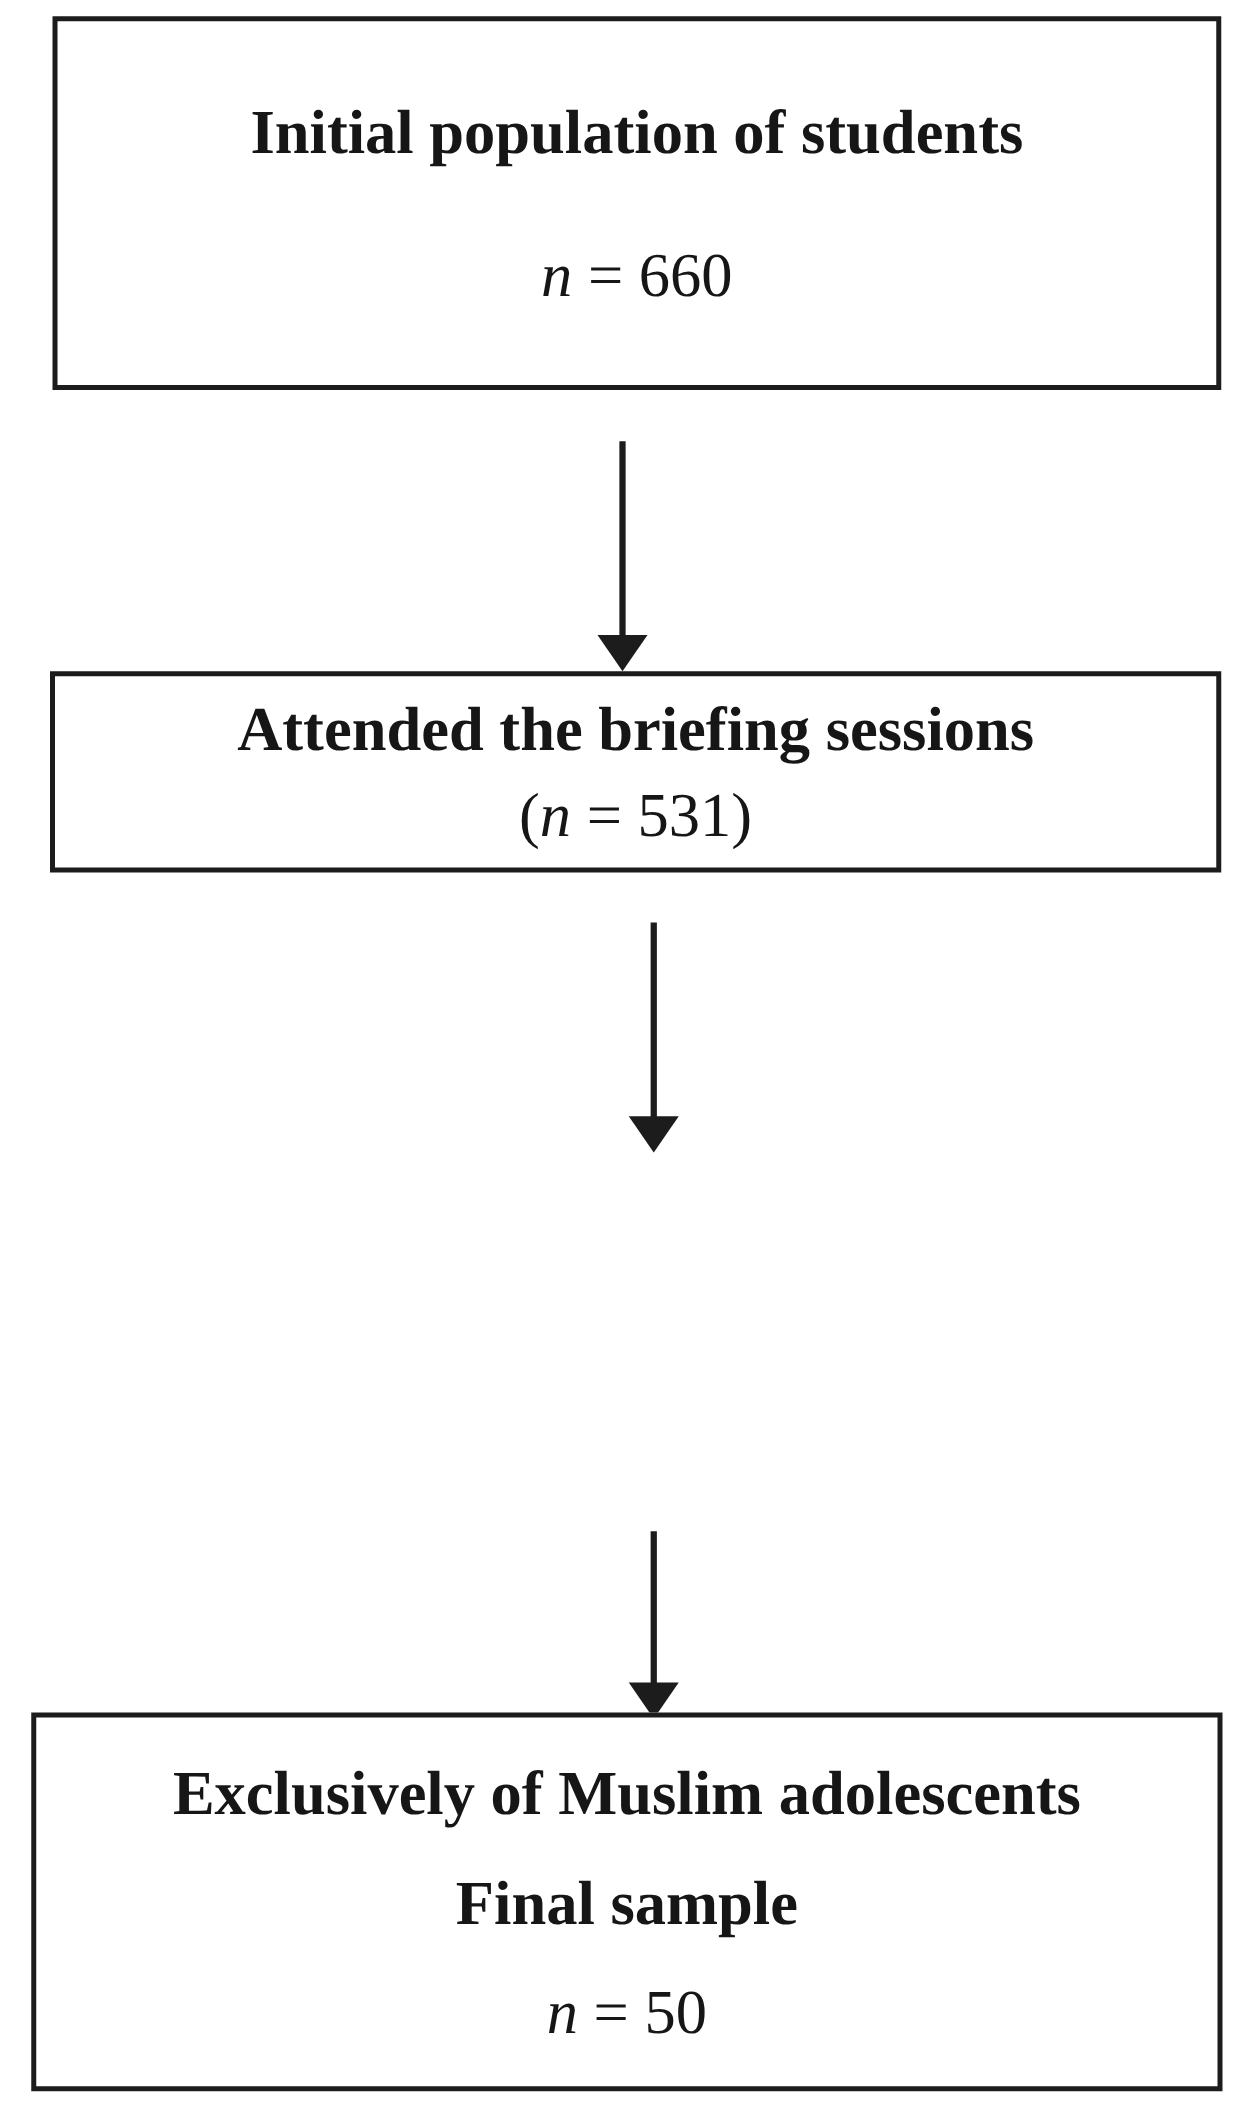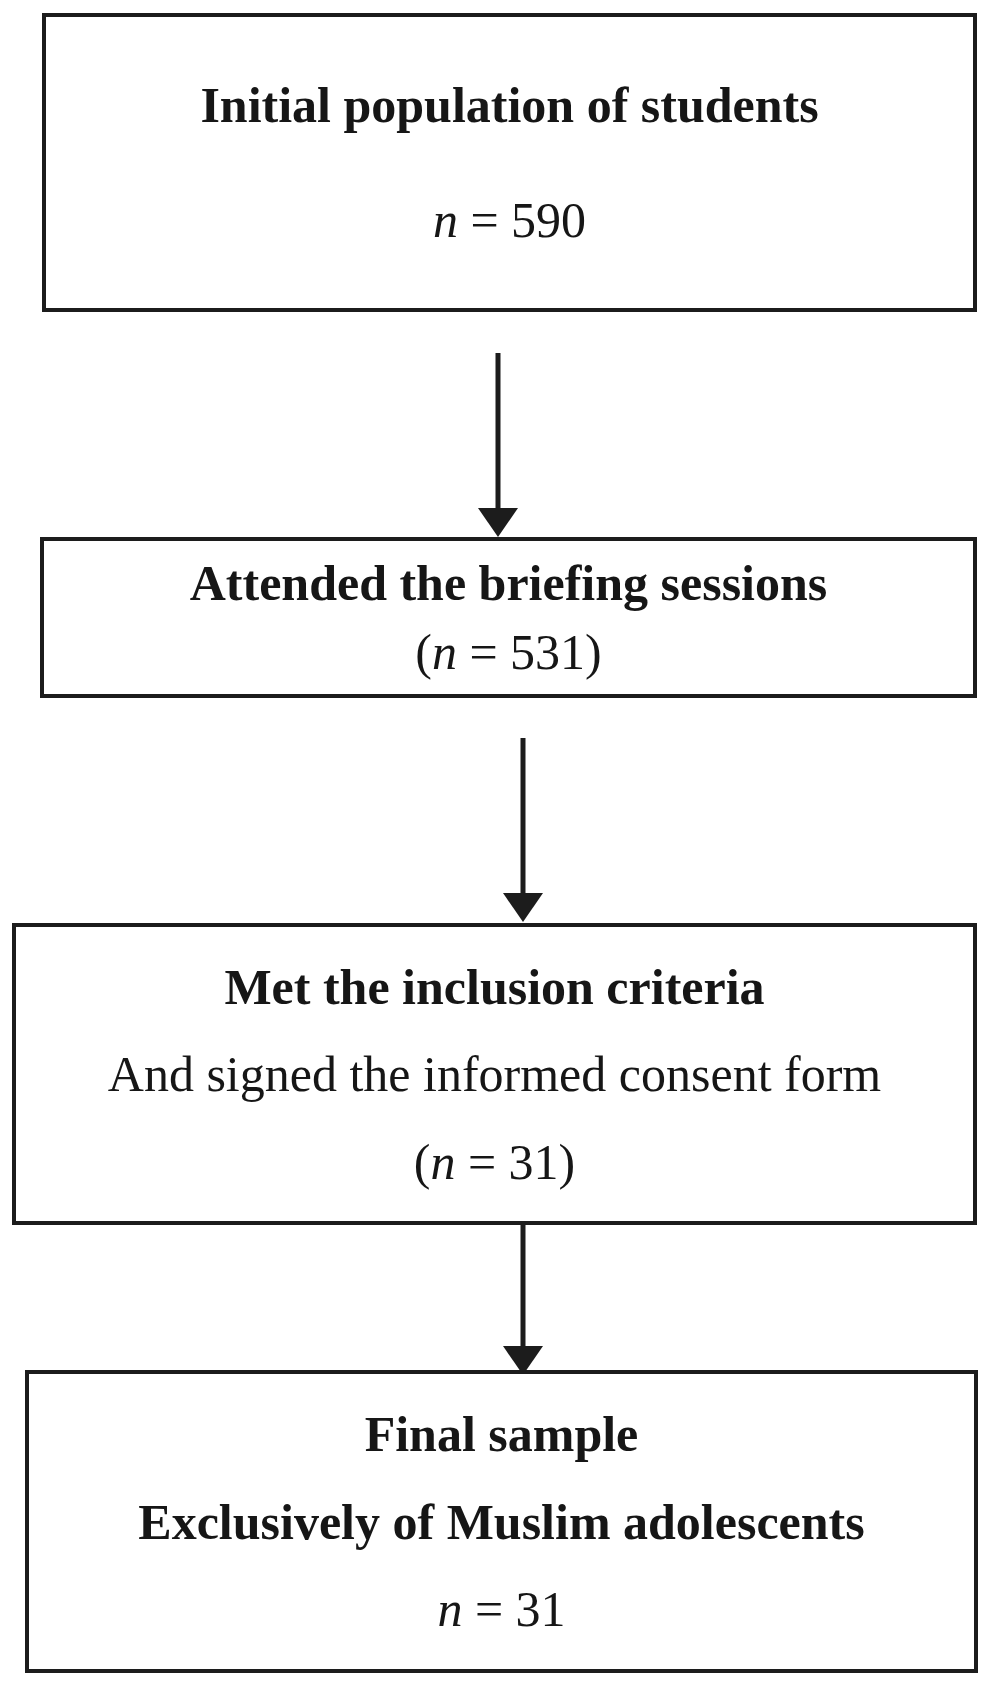--- a/index.html
+++ b/index.html
@@ -57,48 +57,43 @@
     border-top: 29px solid var(--border, #1c1c1c);
   }
 </style>
 </head>
 <body>
 
 <div class="canvas">
 
   <div class="flow-box" style="left:42px; top:13px; width:935px; height:299px;">
     <div class="line bold">Initial population of students</div>
-    <div class="line"><span></span><span class="nvar">n</span><span> = 590</span></div>
+    <div class="line"><span></span><span class="nvar">n</span><span> = 660</span></div>
   </div>
 
   <div class="arrow" style="left:478px; top:353px; width:40px; height:184px;">
     <div class="arrow-stem" style="height:158px;"></div>
     <div class="arrow-head"></div>
   </div>
 
   <div class="flow-box" style="left:40px; top:537px; width:937px; height:161px;">
     <div class="line bold">Attended the briefing sessions</div>
     <div class="line"><span>(</span><span class="nvar">n</span><span> = 531)</span></div>
   </div>
 
   <div class="arrow" style="left:503px; top:738px; width:40px; height:184px;">
     <div class="arrow-stem" style="height:158px;"></div>
     <div class="arrow-head"></div>
   </div>
 
-  <div class="flow-box" style="left:12px; top:923px; width:965px; height:302px;">
-    <div class="line bold">Met the inclusion criteria</div>
-    <div class="line">And signed the informed consent form</div>
-    <div class="line"><span>(</span><span class="nvar">n</span><span> = 31)</span></div>
-  </div>
 
   <div class="arrow" style="left:503px; top:1225px; width:40px; height:150px;">
     <div class="arrow-stem" style="height:124px;"></div>
     <div class="arrow-head"></div>
   </div>
 
   <div class="flow-box" style="left:25px; top:1370px; width:953px; height:303px;">
+    <div class="line bold">Exclusively of Muslim adolescents</div>
     <div class="line bold">Final sample</div>
-    <div class="line bold">Exclusively of Muslim adolescents</div>
-    <div class="line"><span></span><span class="nvar">n</span><span> = 31</span></div>
+    <div class="line"><span></span><span class="nvar">n</span><span> = 50</span></div>
   </div>
 
 </div>
 
 </body></html>

